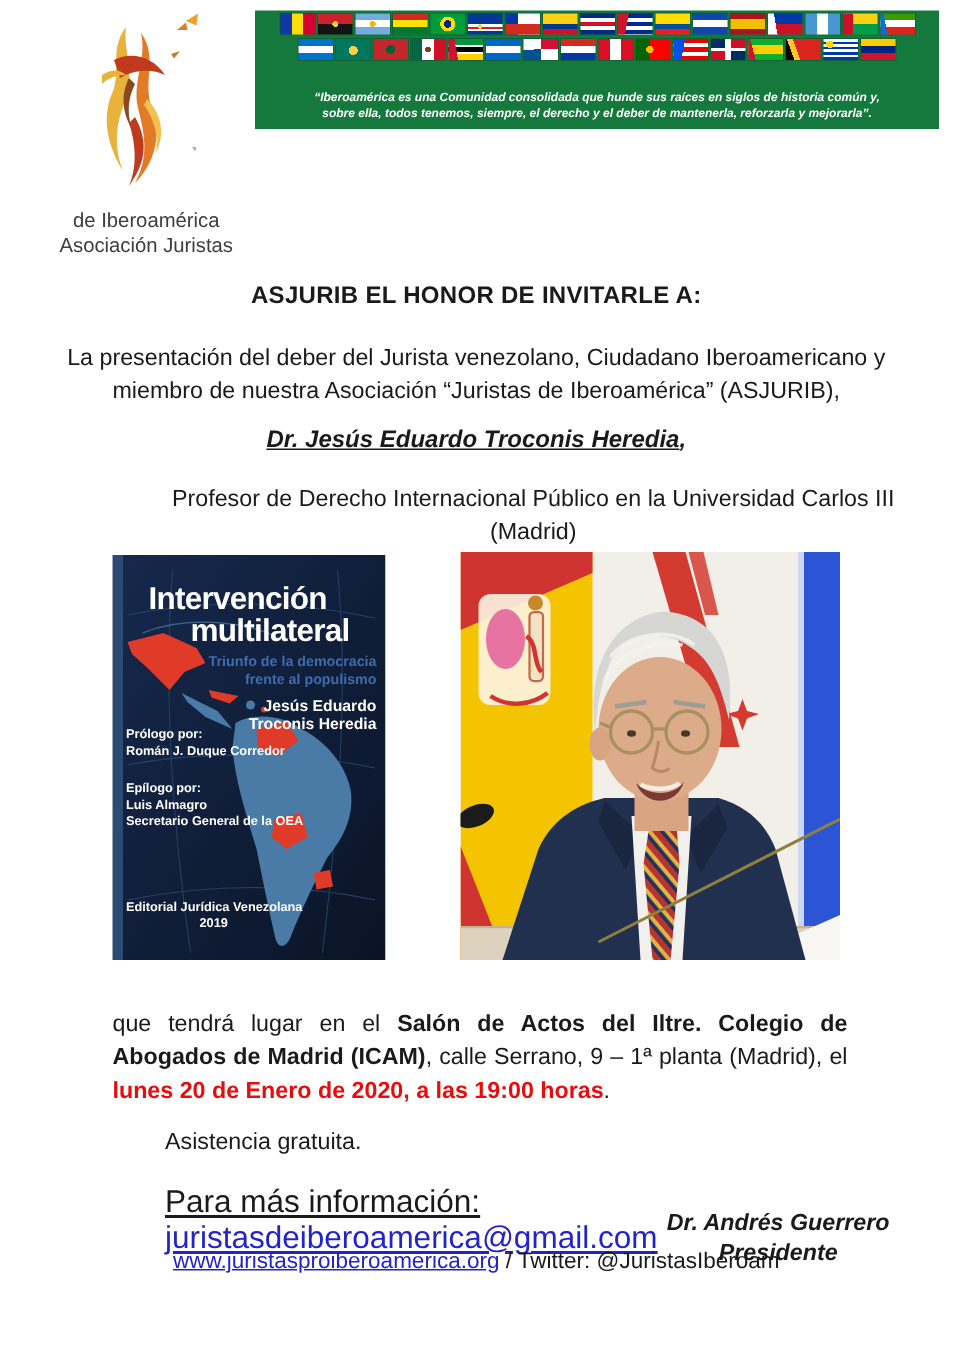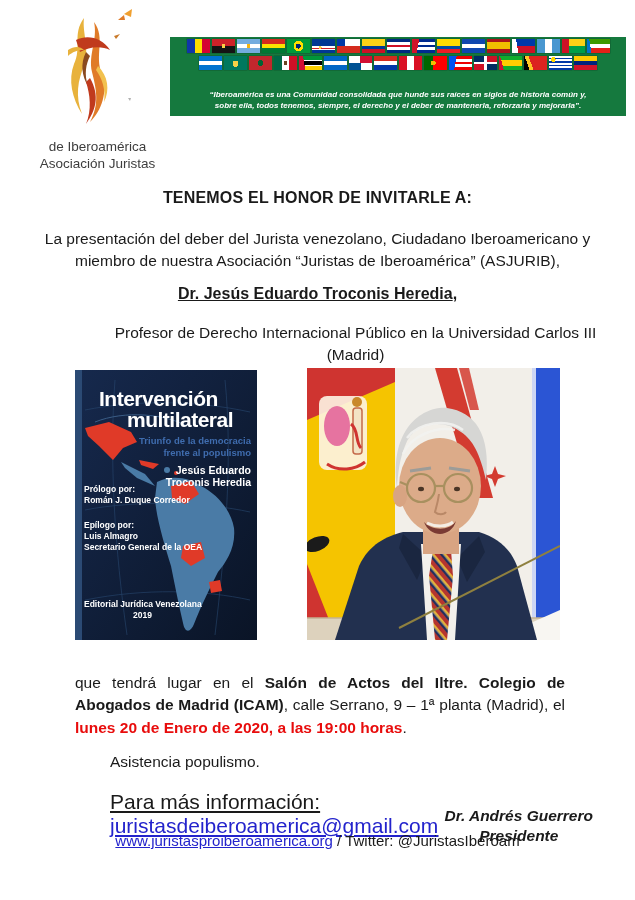--- a/index.html
+++ b/index.html
@@ -4,33 +4,33 @@
 <style>
   html,body{margin:0;padding:0;background:#ffffff;}
   .page{
     position:relative;width:635px;height:900px;background:#ffffff;overflow:hidden;
     font-family:"Liberation Sans", sans-serif;color:#1a1a1a;margin:0 auto;
   }
   
   .logo-wrap{position:absolute;left:28px;top:6px;width:140px;height:130px;}
   .org-name{position:absolute;left:10px;top:138px;width:175px;text-align:center;
     font-size:13.5px;line-height:17px;color:#3d3d3d;}
-  .banner{position:absolute;left:170px;top:37px;width:456px;height:79px;
+  .banner{position:absolute;left:170px;top:7px;width:456px;height:79px;
     background:var(--banner-green,#15793E);box-sizing:border-box;padding-top:2px;}
   .flag-row{display:flex;justify-content:center;gap:2px;margin-bottom:3px;}
   .flag{width:23px;height:14px;flex:0 0 auto;box-shadow:0 0 0 0.5px rgba(0,0,0,.25);}
   .banner-quote{position:absolute;left:0;bottom:5px;width:100%;text-align:center;
     color:#ffffff;font-size:8px;font-style:italic;font-weight:bold;line-height:10.5px;}
   
   .heading{position:absolute;left:0;top:189px;width:635px;text-align:center;
     font-size:16px;font-weight:bold;letter-spacing:.2px;}
   .intro{position:absolute;left:0;top:228px;width:635px;text-align:center;
     font-size:15.5px;line-height:22px;}
   .honoree{position:absolute;left:0;top:285px;width:635px;text-align:center;
-    font-size:16px;font-weight:bold;}
+    font-size:16px;font-weight:bold;font-style:italic;}
   .honoree .uname{text-decoration:underline;}
   .role{position:absolute;left:0;top:322px;width:635px;text-align:center;
     font-size:15.5px;line-height:22px;padding-left:38px;}
   
   .book{position:absolute;left:75px;top:370px;width:182px;height:270px;}
   .photo{position:absolute;left:307px;top:368px;width:253px;height:272px;}
   
   .venue{position:absolute;left:75px;top:656px;width:490px;
     font-size:15.5px;line-height:22.5px;text-align:justify;}
   .venue .b{font-weight:bold;}
@@ -111,21 +111,21 @@
         <span class="flag" style="background: linear-gradient(70deg, rgb(0, 0, 0) 20%, rgb(255, 199, 38) 20%, rgb(255, 199, 38) 34%, rgb(220, 36, 31) 34%);"></span>
         <span class="flag" style="background: radial-gradient(circle at 18% 25%, rgb(255, 215, 0) 0px, rgb(255, 215, 0) 2.5px, transparent 2.5px), repeating-linear-gradient(rgb(255, 255, 255) 0px, rgb(255, 255, 255) 12.5%, rgb(0, 56, 168) 12.5%, rgb(0, 56, 168) 25%);"></span>
         <span class="flag" style="background: linear-gradient(rgb(255, 204, 0) 33%, rgb(0, 36, 125) 33%, rgb(0, 36, 125) 66%, rgb(207, 20, 43) 66%);"></span>
       </div>
     <div class="banner-quote">
       <div>“Iberoamérica es una Comunidad consolidada que hunde sus raíces en siglos de historia común y,</div>
       <div>sobre ella, todos tenemos, siempre, el derecho y el deber de mantenerla, reforzarla y mejorarla”.</div>
     </div>
   </div>
 
-  <div class="heading">TENEMOS EL HONOR DE INVITARLE A:</div>
+  <div class="heading">ASJURIB EL HONOR DE INVITARLE A:</div>
 
   <div class="intro">
     <div>La presentación del deber del Jurista venezolano, Ciudadano Iberoamericano y</div>
     <div>miembro de nuestra Asociación “Juristas de Iberoamérica” (ASJURIB),</div>
   </div>
 
   <div class="honoree">
     <span class="uname">Dr. Jesús Eduardo Troconis Heredia</span><span>,</span>
   </div>
 
@@ -255,21 +255,21 @@
       <path d="M117,154 C125,163 143,163 149,153 C144,170 123,170 117,154 Z" fill="#7a3a33"></path>
       <path d="M120,155 C128,159 140,159 146,154" stroke="#f4ede4" stroke-width="3" fill="none"></path>
 
       <line x1="92" y1="260" x2="253" y2="178" stroke="#8f803f" stroke-width="2"></line>
       <ellipse cx="10" cy="176" rx="13" ry="7" transform="rotate(-22 10 176)" fill="#1b1b1b"></ellipse>
     </svg>
   </div>
 
   <p class="venue"><span>que tendrá lugar en el </span><span class="b">Salón de Actos del Iltre. Colegio de Abogados de Madrid (ICAM)</span><span>, calle Serrano, 9 – 1ª planta (Madrid), el </span><span class="red">lunes 20 de Enero de 2020, a las 19:00 horas</span><span>.</span></p>
 
-  <div class="free">Asistencia populismo.</div>
+  <div class="free">Asistencia gratuita.</div>
 
   <div class="info">
     <span>Para más información: </span><a class="link">juristasdeiberoamerica@gmail.com</a>
   </div>
 
   <div class="signature">
     <div>Dr. Andrés Guerrero</div>
     <div>Presidente</div>
   </div>
 

